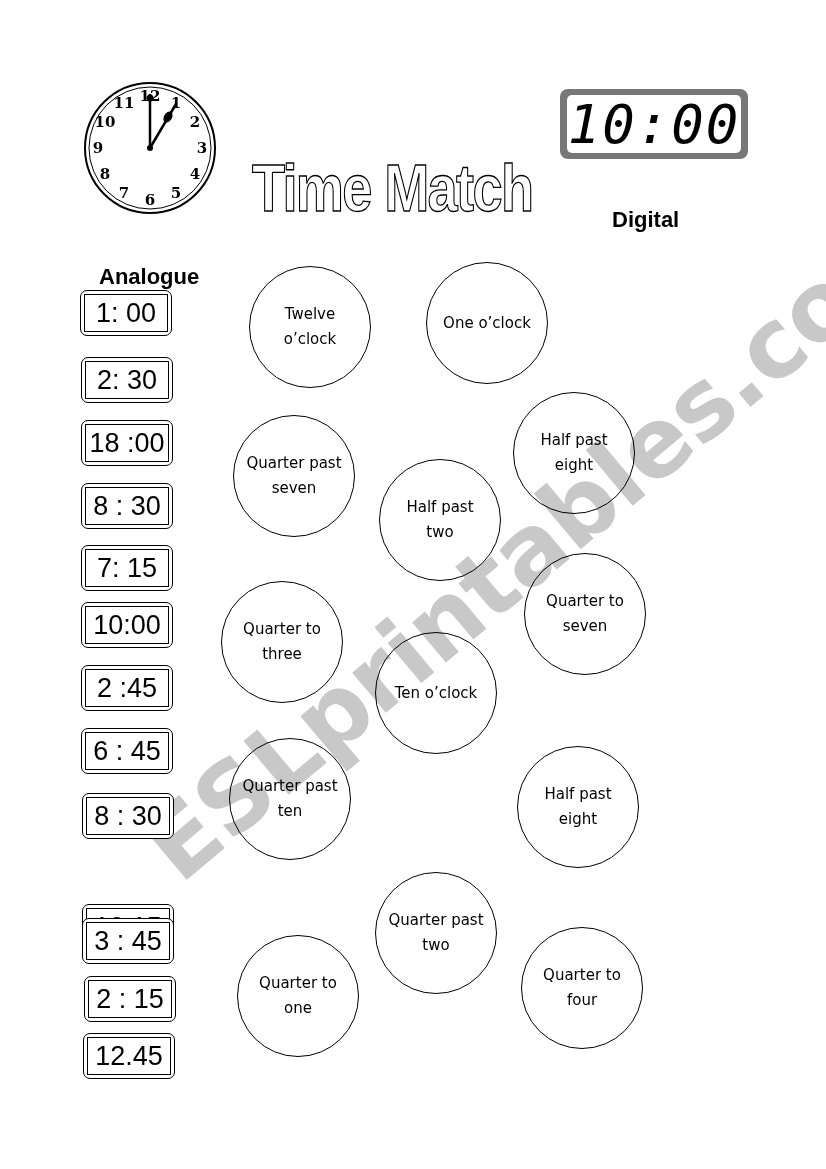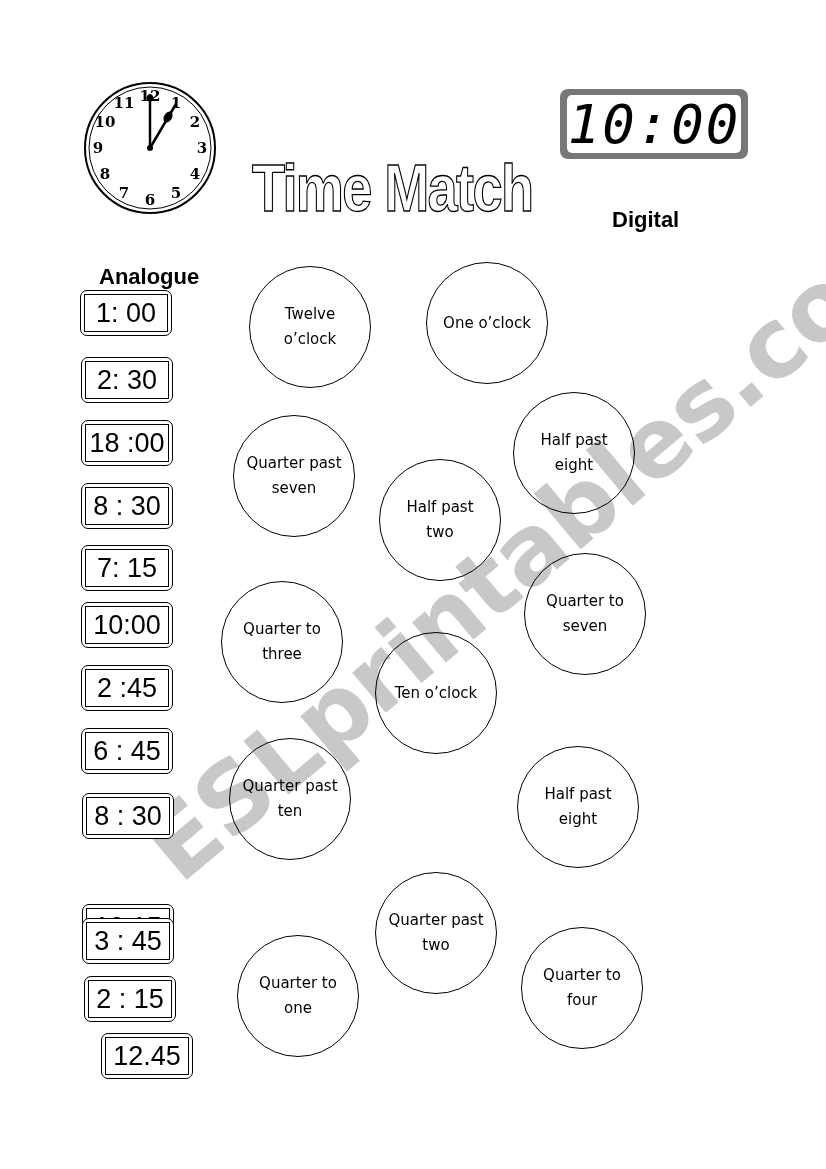--- a/index.html
+++ b/index.html
@@ -82,21 +82,21 @@
   </div>
 <div class="tbox" style="left:82px;top:857px;margin-top:47px;">
     <div class="inner">10:15</div>
   </div>
 <div class="tbox" style="left:82px;top:918px;">
     <div class="inner">3 : 45</div>
   </div>
 <div class="tbox" style="left:84px;top:976px;">
     <div class="inner">2 : 15</div>
   </div>
-<div class="tbox" style="left:83px;top:1033px;margin-left:18px;">
+<div class="tbox" style="left:83px;top:1033px;">
     <div class="inner">12.45</div>
   </div>
 
 <div class="circle" style="left:249px;top:266px;">
     <span>Twelve o’clock</span>
   </div>
 <div class="circle" style="left:426px;top:262px;">
     <span>One o’clock</span>
   </div>
 <div class="circle" style="left:233px;top:415px;">

